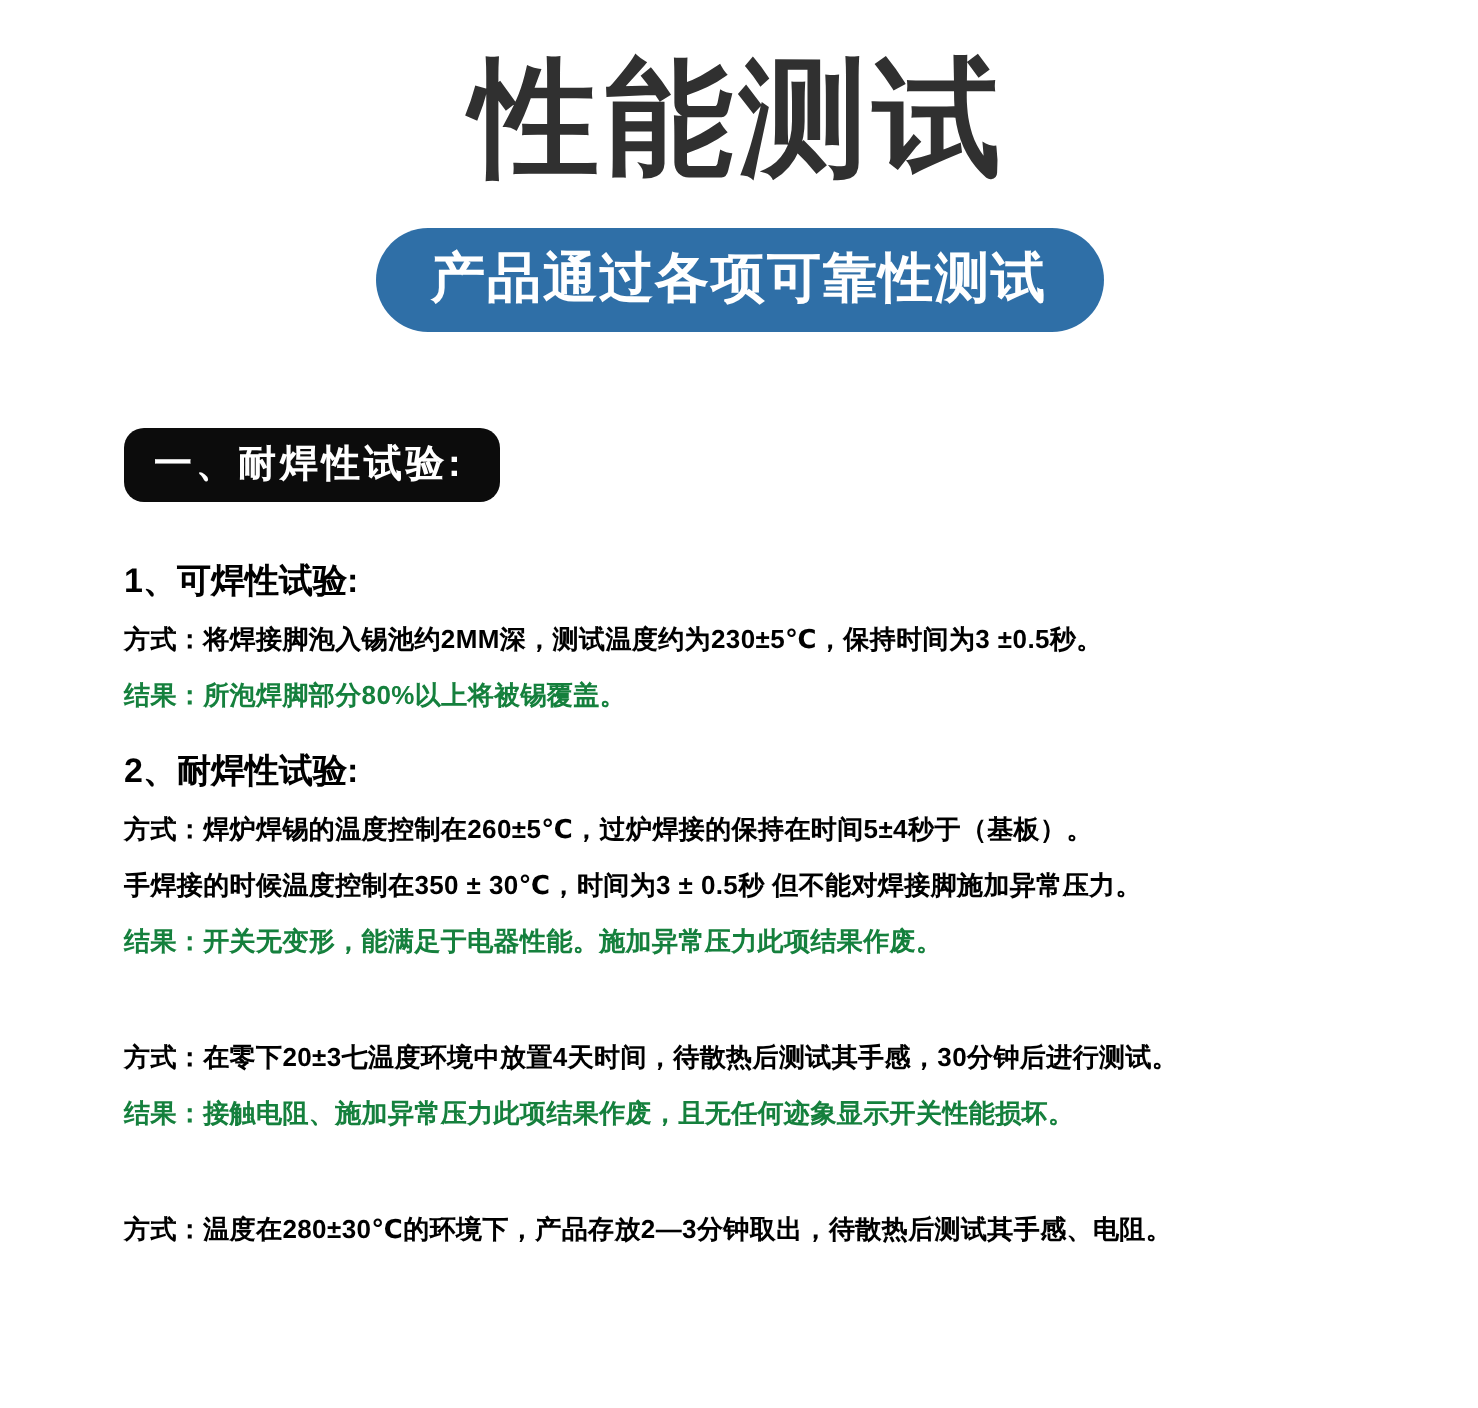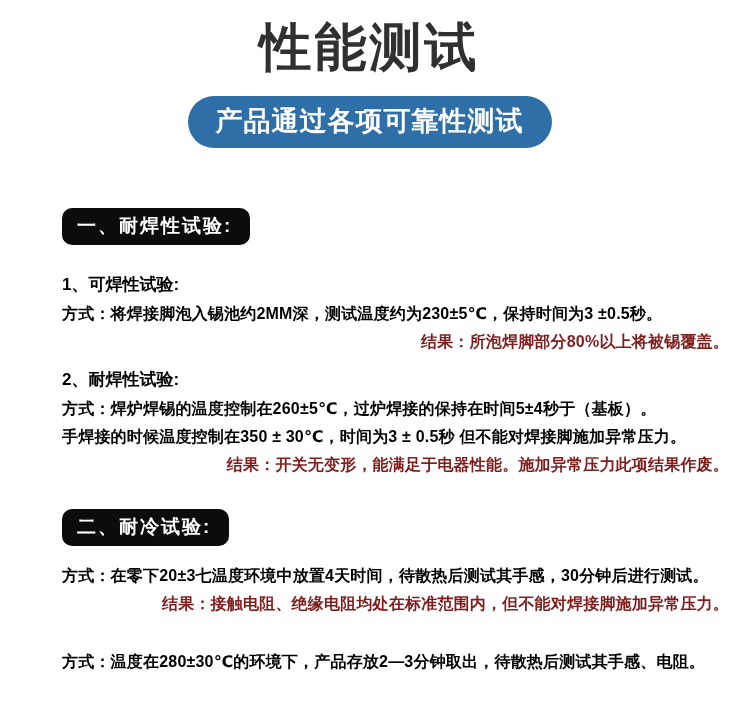--- a/index.html
+++ b/index.html
@@ -9,32 +9,32 @@
     font-family: "Liberation Sans", "DejaVu Sans", sans-serif;
   }
   .doc {
     position: relative;
     width: 739px;
     height: 704px;
     background: #ffffff;
     overflow: hidden;
   }
   .title {
-    margin: 0;
+    margin: 12px;
     padding-top: 4px;
     text-align: center;
-    font-size: 52px;
+    font-size: 64px;
     line-height: 86px;
     font-weight: 900;
     color: #303030;
     letter-spacing: 3px;
   }
   .pill {
     display: table;
-    margin: 6px auto 16px auto;
+    margin: 6px auto 4px auto;
     background: #2f6fa7;
     color: #ffffff;
     font-size: 27px;
     font-weight: bold;
     letter-spacing: 1px;
     padding: 7px 28px 9px 28px;
     border-radius: 27px;
   }
   .sections {
     padding: 44px 10px 0 62px;
@@ -52,33 +52,33 @@
     padding: 5px 18px 6px 15px;
     border-radius: 10px;
     margin-bottom: 16px;
   }
   .subheading {
     font-size: 17px;
     font-weight: bold;
     margin: 12px 0 4px 0;
   }
   .line {
-    font-size: 16px;
+    font-size: 13px;
     font-weight: bold;
     line-height: 28px;
     white-space: nowrap;
     letter-spacing: 0.2px;
   }
   .method, .subheading { color: #000000; }
-  .result { color: #7f1d1d; text-align: right; }
+  .result { color: #15803d; }
 </style>
 </head>
 <body>
 
 <div class="doc">
   <h1 class="title">性能测试</h1>
   <div class="pill">产品通过各项可靠性测试</div>
   <div class="sections" id="sections">
       <div class="section"><div class="badge">一、耐焊性试验:</div><div class="subheading">1、可焊性试验:</div><div class="line method">方式：将焊接脚泡入锡池约2MM深，测试温度约为230±5℃，保持时间为3 ±0.5秒。</div><div class="line result">结果：所泡焊脚部分80%以上将被锡覆盖。</div><div class="subheading">2、耐焊性试验:</div><div class="line method">方式：焊炉焊锡的温度控制在260±5℃，过炉焊接的保持在时间5±4秒于（基板）。</div><div class="line method">手焊接的时候温度控制在350 ± 30℃，时间为3 ± 0.5秒 但不能对焊接脚施加异常压力。</div><div class="line result">结果：开关无变形，能满足于电器性能。施加异常压力此项结果作废。</div></div>
-      <div class="section"><div class="badge">二、耐冷试验:</div><div class="line method">方式：在零下20±3七温度环境中放置4天时间，待散热后测试其手感，30分钟后进行测试。</div><div class="line result">结果：接触电阻、绝缘电阻均处在标准范围内，但不能对焊接脚施加异常压力。</div></div>
+      <div class="section"><div class="line method">方式：在零下20±3七温度环境中放置4天时间，待散热后测试其手感，30分钟后进行测试。</div><div class="line result">结果：接触电阻、施加异常压力此项结果作废，且无任何迹象显示开关性能损坏。</div></div>
       <div class="section"><div class="line method">方式：温度在280±30℃的环境下，产品存放2—3分钟取出，待散热后测试其手感、电阻。</div></div>
     </div>
 </div>
 
 </body></html>

